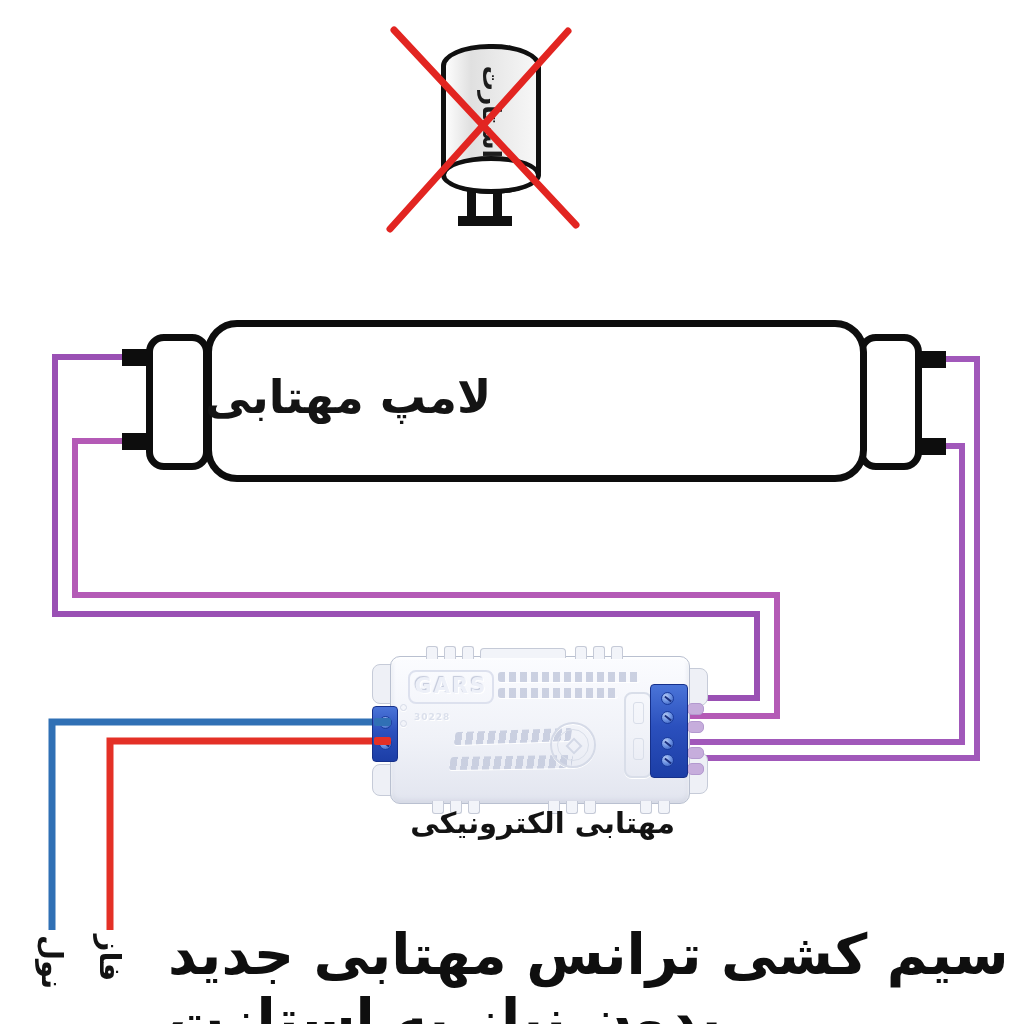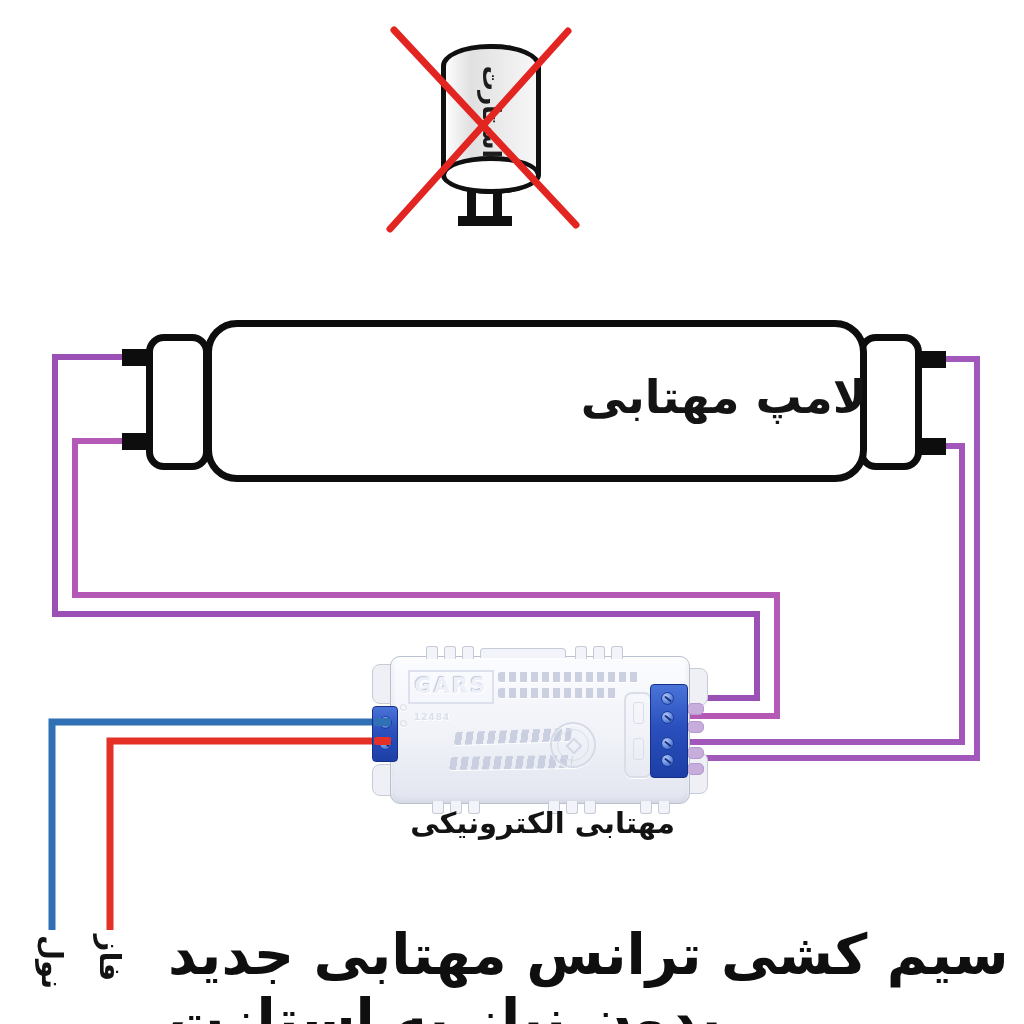--- a/index.html
+++ b/index.html
@@ -44,21 +44,21 @@
     background:#ffffff; z-index:2;
   }
   .lamp-cap {
     top:334px; width:64px; height:136px;
     border:7px solid #0d0d0d; border-radius:18px;
     background:#ffffff; z-index:2;
   }
   .lamp-pin { background:#0d0d0d; width:26px; height:17px; z-index:2; }
   .lamp-label {
     left:205px; top:370px; width:662px;
-    text-align:right; font-size:46px; font-weight:bold; color:#141414;
+    text-align:left; font-size:46px; font-weight:bold; color:#141414;
     z-index:3;
   }
 
   
   .ballast-ear {
     background:#eef0f6; border:1px solid #c6cbd8; z-index:2;
   }
   .ballast-body {
     left:390px; top:656px; width:300px; height:148px;
     background: linear-gradient(180deg,#fbfcff 0%,#f0f2f8 55%,#e2e5ef 100%);
@@ -72,21 +72,21 @@
   }
   .tooth.top    { top:646px; border-bottom:none; border-radius:3px 3px 0 0; }
   .tooth.bottom { top:801px; border-top:none;  border-radius:0 0 3px 3px; }
   .wide-tab {
     left:480px; top:648px; width:86px; height:10px;
     background:#f2f4f9; border:1px solid #c5cad7; border-bottom:none;
     border-radius:4px 4px 0 0; z-index:4;
   }
   .gars-plate {
     left:408px; top:670px; width:86px; height:34px;
-    border:2.5px solid #dde1ee; border-radius:0; z-index:5;
+    border:2.5px solid #dde1ee; border-radius:8px; z-index:5;
   }
   .gars-text {
     width:100%; text-align:center; line-height:29px;
     font-size:21px; font-weight:bold; letter-spacing:2px;
     color:#edf0f8;
     text-shadow: 1px 1px 0 #ffffff, -1px -1px 1px #c2c8da;
   }
   .emboss-line {
     background: repeating-linear-gradient(90deg, rgba(198,204,222,.9) 0 7px, rgba(255,255,255,0) 7px 11px);
     border-radius:3px; box-shadow: 0 1px 0 #ffffff; z-index:5;
@@ -213,21 +213,21 @@
   <div class="abs tooth bottom" style="left:566px;"></div>
   <div class="abs tooth bottom" style="left:584px;"></div>
   <div class="abs tooth bottom" style="left:640px;"></div>
   <div class="abs tooth bottom" style="left:658px;"></div>
 
   <div class="abs gars-plate">
     <div class="gars-text">GARS</div>
   </div>
   <div class="abs emboss-line" style="left:498px; top:672px; width:142px; height:10px;"></div>
   <div class="abs emboss-line" style="left:498px; top:688px; width:120px; height:10px;"></div>
-  <div class="abs serial-text">12484</div>
+  <div class="abs serial-text">30228</div>
   <div class="abs mini-circle" style="left:400px; top:704px;"></div>
   <div class="abs mini-circle" style="left:400px; top:720px;"></div>
   <div class="abs emboss-line" style="left:455px; top:730px; width:116px; height:13px; transform:skewX(-10deg) rotate(-2deg);"></div>
   <div class="abs emboss-line" style="left:450px; top:756px; width:122px; height:13px; transform:skewX(-10deg) rotate(-1deg);"></div>
   <div class="abs stamp">
     <div class="stamp-inner"></div>
     <div class="stamp-core"></div>
   </div>
   <div class="abs side-plate">
     <div class="mark" style="top:8px;"></div>

